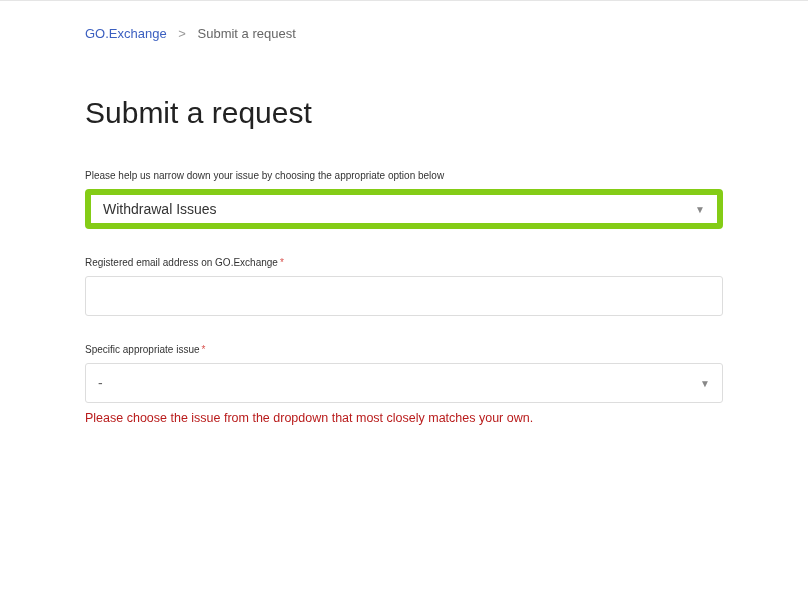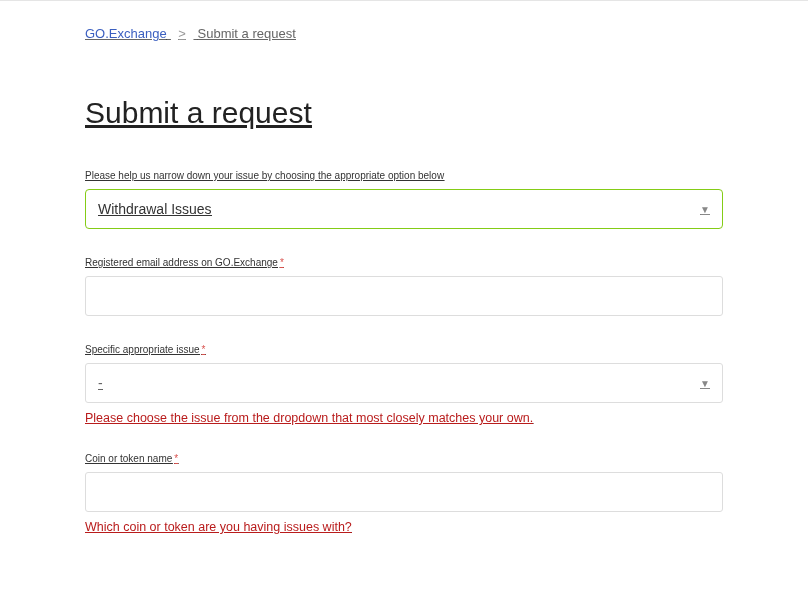--- a/index.html
+++ b/index.html
@@ -1,15 +1,15 @@
 <!DOCTYPE html>
 <html><head>
 <meta charset="utf-8">
 <style>
-  * { box-sizing: border-box; margin: 0; padding: 0; text-decoration: underline; }
+  * { box-sizing: border-box; margin: 0; padding: 0; }
   body {
     font-family: -apple-system, BlinkMacSystemFont, "Segoe UI", Helvetica, Arial, sans-serif;
     background: #fff;
     color: #333;
     width: 808px;
     height: 602px;
     overflow: hidden;
     border-top: 1px solid #e5e5e5;
   }
   .container {
@@ -43,21 +43,21 @@
   .required {
     color: #d9534f;
     margin-left: 2px;
   }
   .field-group {
     margin-bottom: 28px;
   }
   .select-main {
     width: 100%;
     height: 40px;
-    border: 1px solid #84cc16;
+    border: 6px solid #84cc16;
     border-radius: 4px;
     padding: 0 12px;
     font-size: 14px;
     color: #333;
     background: #fff;
     position: relative;
     display: flex;
     align-items: center;
     justify-content: space-between;
     cursor: pointer;
@@ -131,22 +131,15 @@
     <label class="label">
       <span>Specific appropriate issue</span><span class="required">*</span>
     </label>
     <div class="select-plain">
       <span>-</span>
       <span class="caret">▼</span>
     </div>
     <div class="hint">Please choose the issue from the dropdown that most closely matches your own.</div>
   </div>
 
-  <div class="field-group">
-    <label class="label">
-      <span>Coin or token name</span><span class="required">*</span>
-    </label>
-    <input type="text" class="input-plain" value="" style="">
-    <div class="hint">Which coin or token are you having issues with?</div>
-  </div>
 
 
 </div>
 
 </body></html>

